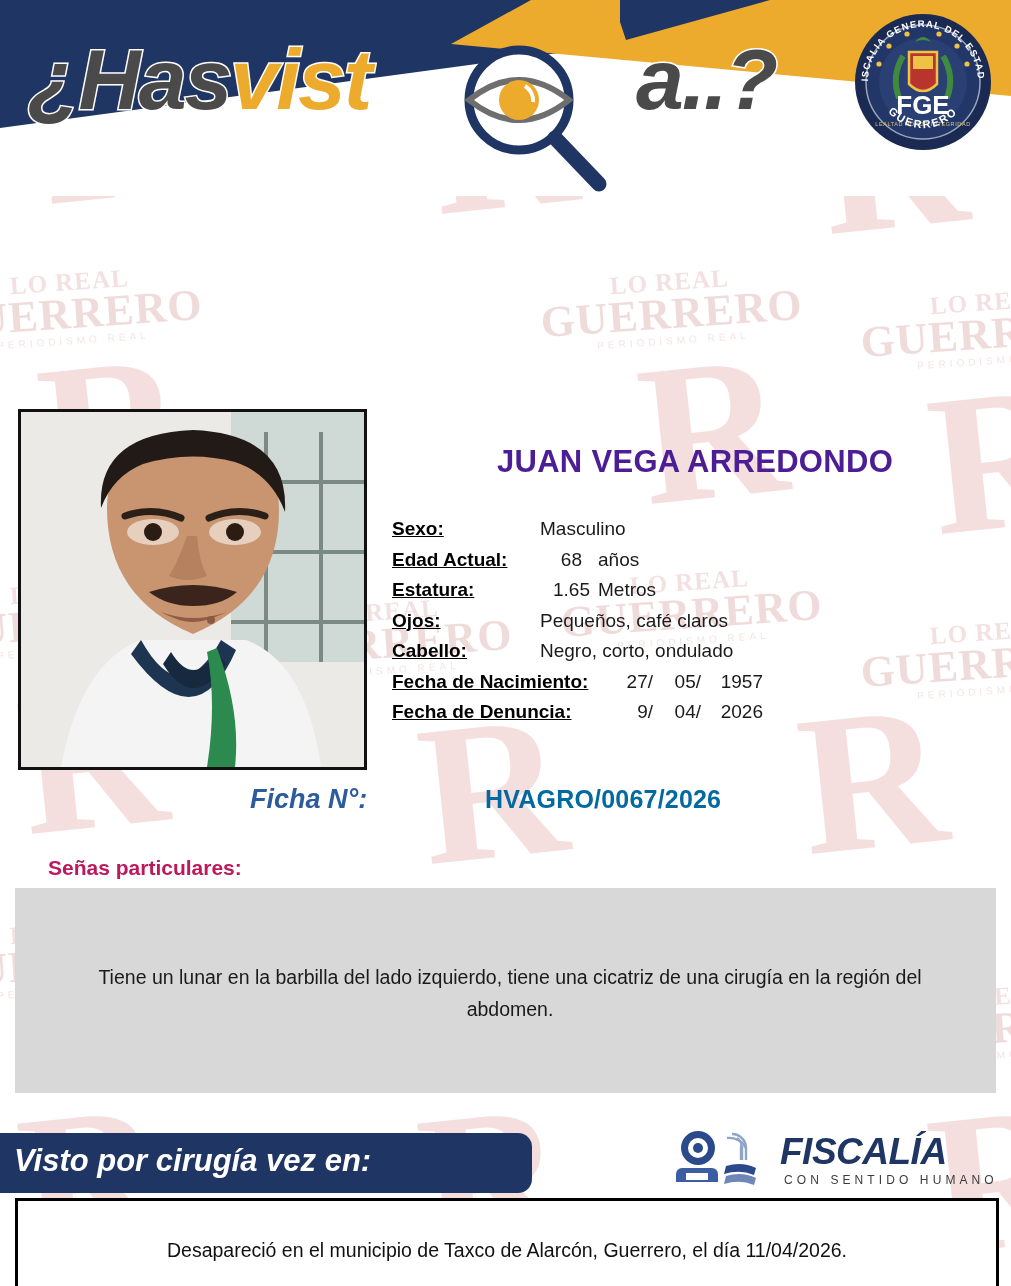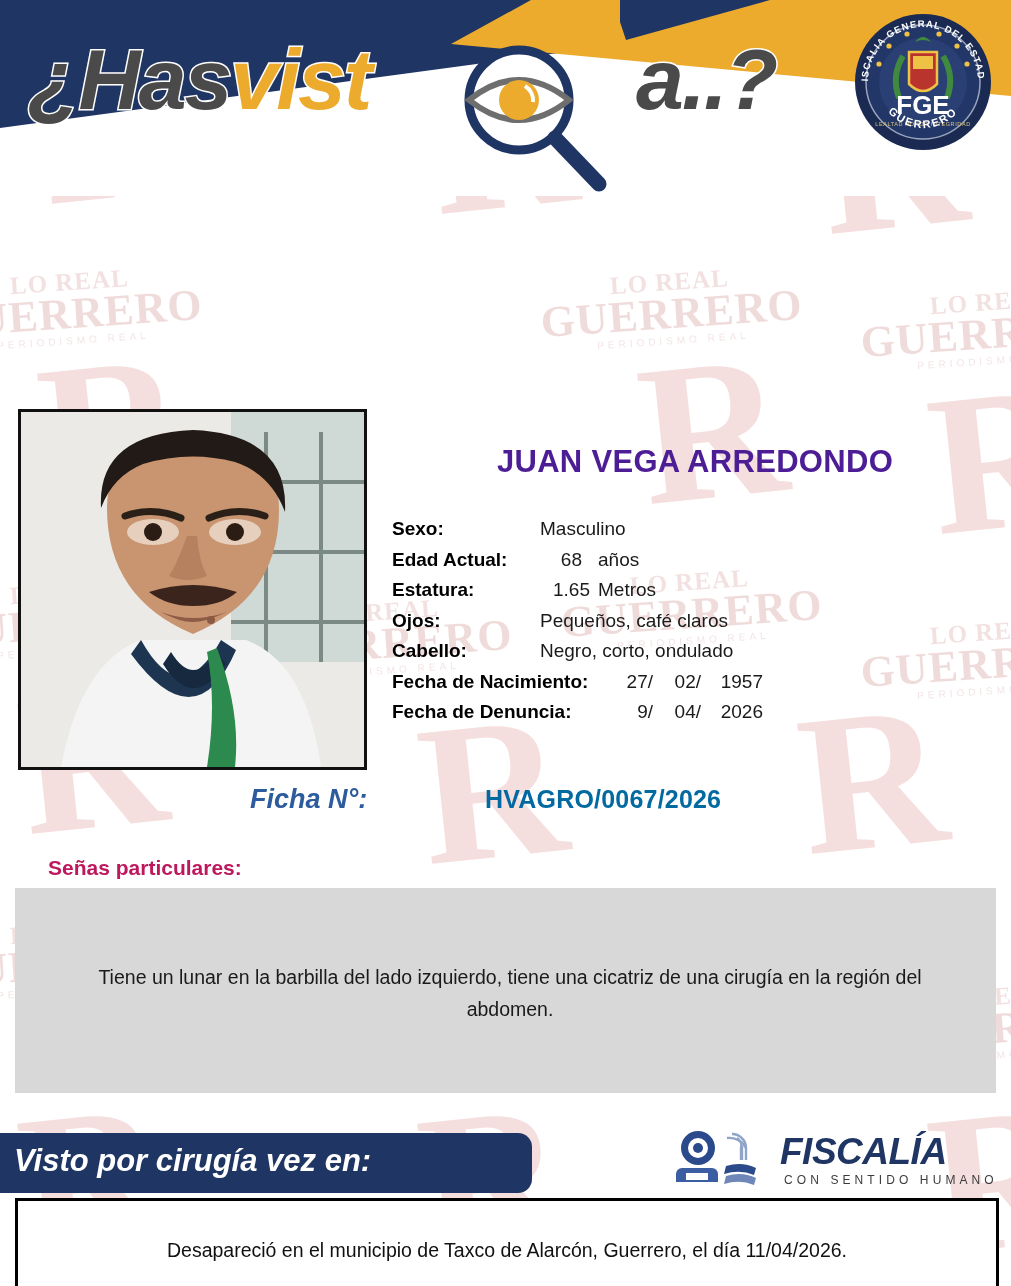--- a/index.html
+++ b/index.html
@@ -159,20 +159,21 @@
   .info-row {
     display: flex;
     align-items: baseline;
     height: 30.5px;
   }
   .info-label {
     font-size: 19px;
     font-weight: bold;
     color: #000000;
     white-space: nowrap;
+    text-decoration: underline;
   }
   .lbl-w { width: 148px; }
   .info-value {
     font-size: 19px;
     color: #1a1a1a;
     white-space: nowrap;
   }
   .v-indent-1 { padding-left: 0px; text-align: center; }
   .num-cell { display: inline-block; text-align: right; }
   .d-dd { width: 34px; }
@@ -470,21 +471,21 @@
         <span class="info-label lbl-w">Ojos:</span>
         <span class="info-value v-indent-1">Pequeños, café claros</span>
       </div>
       <div class="info-row">
         <span class="info-label lbl-w">Cabello:</span>
         <span class="info-value v-indent-1">Negro, corto, ondulado</span>
       </div>
       <div class="info-row">
         <span class="info-label date-label">Fecha de Nacimiento:</span>
         <span class="info-value num-cell d-dd">27/</span>
-        <span class="info-value num-cell d-mm">02/</span>
+        <span class="info-value num-cell d-mm">05/</span>
         <span class="info-value num-cell d-yy">1957</span>
       </div>
       <div class="info-row">
         <span class="info-label date-label">Fecha de Denuncia:</span>
         <span class="info-value num-cell d-dd">9/</span>
         <span class="info-value num-cell d-mm">04/</span>
         <span class="info-value num-cell d-yy">2026</span>
       </div>
     </div>
 

